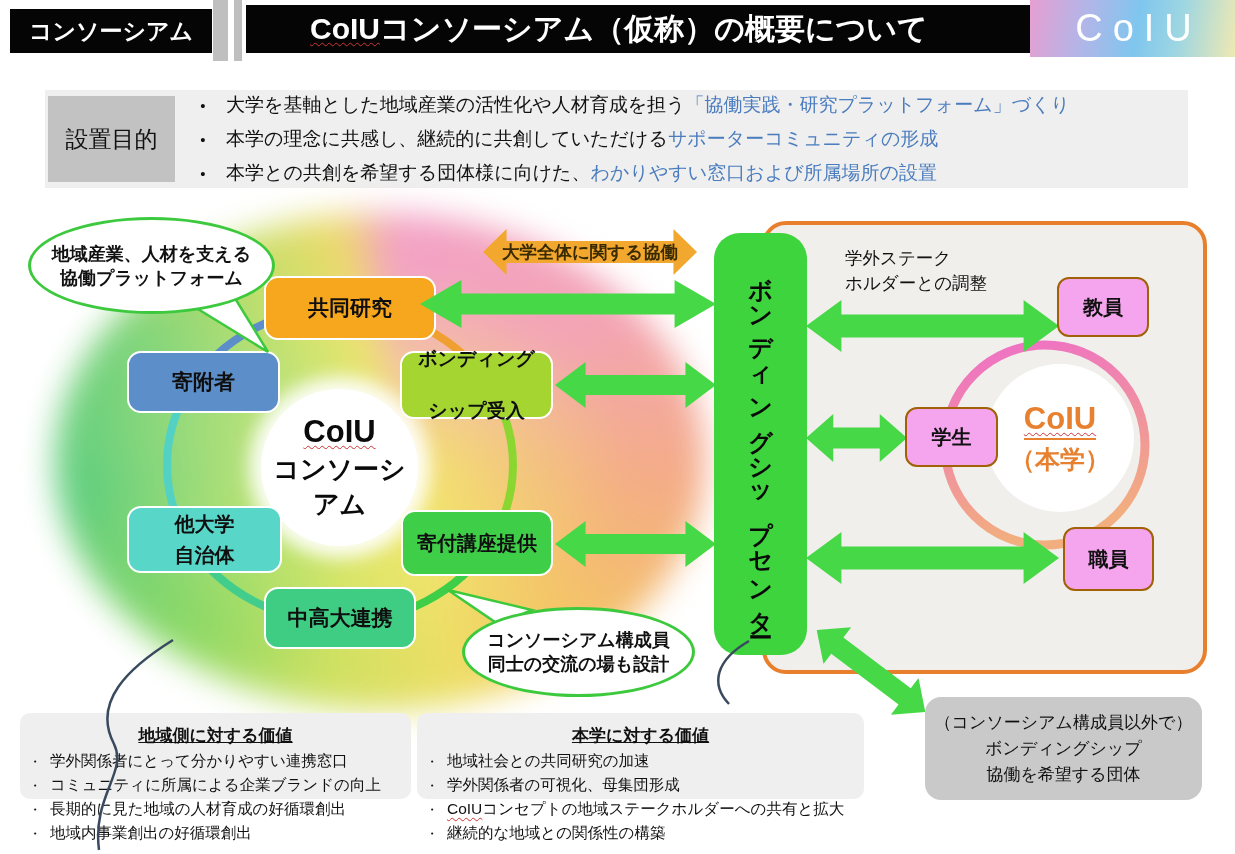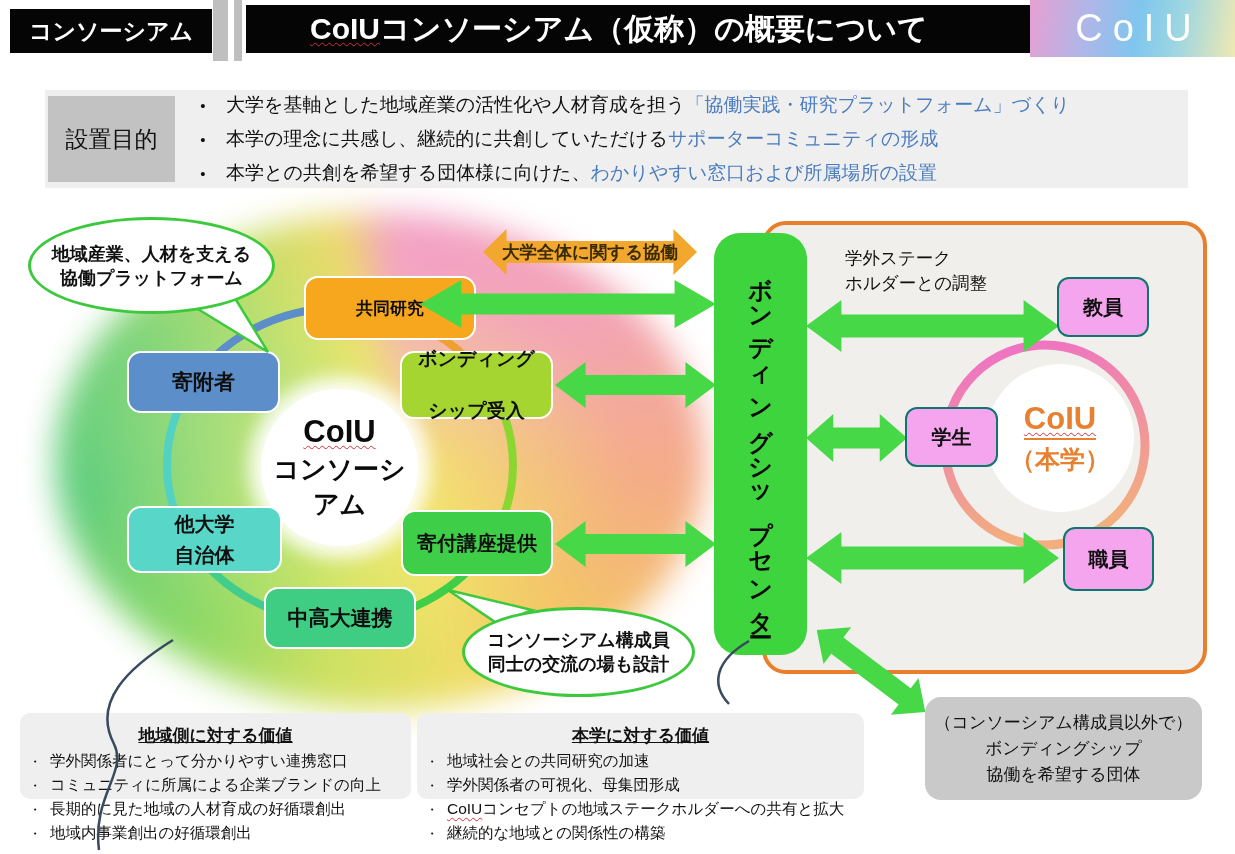--- a/index.html
+++ b/index.html
@@ -50,21 +50,21 @@
 
   
   .consortium-circle{left:261px;top:389px;width:157px;height:157px;border-radius:50%;background:#fff;
                      z-index:4;text-align:center;box-shadow:0 0 18px 12px rgba(255,255,255,.92);}
   .c-coiu{font-size:31px;font-weight:bold;color:#0a0a0a;}
   .c-jp{font-size:26px;font-weight:bold;color:#0a0a0a;margin-top:2px;}
 
   
   .node{border:2.5px solid #fff;border-radius:14px;z-index:4;font-weight:bold;color:#0f0f0f;
         text-align:center;box-sizing:border-box;}
-  .n-kyodo{left:264px;top:276px;width:172px;height:64px;background:#f6a71e;font-size:17px;margin-left:40px;}
+  .n-kyodo{left:264px;top:276px;width:172px;height:64px;background:#f6a71e;font-size:21px;}
   .n-kifusha{left:127px;top:351px;width:153px;height:62px;background:#5c8ec9;font-size:21px;}
   .n-bonding{left:400px;top:351px;width:153px;height:68px;background:#a5d531;font-size:19px;line-height:24px;gap:28px;}
   .n-tadai{left:127px;top:506px;width:155px;height:67px;background:#58d7c9;font-size:20px;line-height:31px;}
   .n-kifukoza{left:401px;top:510px;width:152px;height:66px;background:#3fce48;font-size:20px;justify-content:center;}
   .n-chuko{left:264px;top:587px;width:152px;height:62px;background:#3fcd84;font-size:21px;}
 
   
   .yarrow{left:483px;top:229px;width:214px;height:46px;background:#f2a72e;z-index:4;
           clip-path:polygon(0 50%,11% 0,11% 26%,89% 26%,89% 0,100% 50%,89% 100%,89% 74%,11% 74%,11% 100%);
           font-size:17.5px;font-weight:bold;color:#3a2a00;white-space:nowrap;}
@@ -88,21 +88,21 @@
   
   .univ-box{left:762px;top:221px;width:445px;height:453px;background:#f0efec;
             border:4px solid #e87f2c;border-radius:24px;box-sizing:border-box;z-index:2;}
   .stakeholder-note{left:845px;top:246px;font-size:17.5px;line-height:25px;z-index:4;}
   .bonding-axis{left:512px;top:432px;font-size:18px;font-weight:bold;line-height:26px;z-index:4;}
   .univ-circle{left:986px;top:364px;width:148px;height:148px;border-radius:50%;background:#fff;
                z-index:4;text-align:center;}
   .u-coiu{font-size:31px;font-weight:bold;color:#e8812f;border-bottom:2px solid #e8812f;
           padding-bottom:1px;}
   .u-jp{font-size:25px;font-weight:bold;color:#e8812f;margin-top:3px;}
-  .member{background:#f4a5ee;border:2px solid #0f766e;border-radius:12px;z-index:4;
+  .member{background:#f4a5ee;border:2px solid #a16207;border-radius:12px;z-index:4;
           font-size:20px;font-weight:bold;box-sizing:border-box;}
   .m-kyoin{left:1057px;top:277px;width:92px;height:60px;}
   .m-gakusei{left:905px;top:407px;width:93px;height:60px;}
   .m-shokuin{left:1063px;top:527px;width:91px;height:64px;}
 
   
   .bubble{background:#fff;border:3px solid #3dc93d;border-radius:50%;z-index:7;text-align:center;
           font-weight:bold;font-size:18px;line-height:24px;box-sizing:border-box;}
   .bubble1{left:28px;top:217px;width:247px;height:97px;}
   .bubble2{left:462px;top:607px;width:233px;height:90px;}

